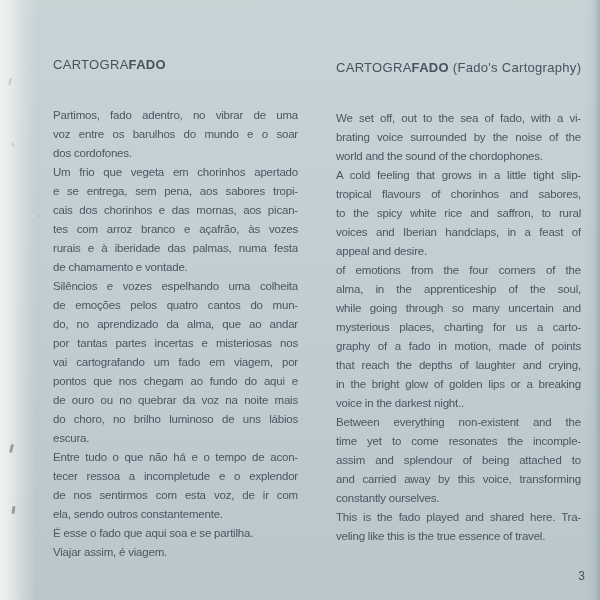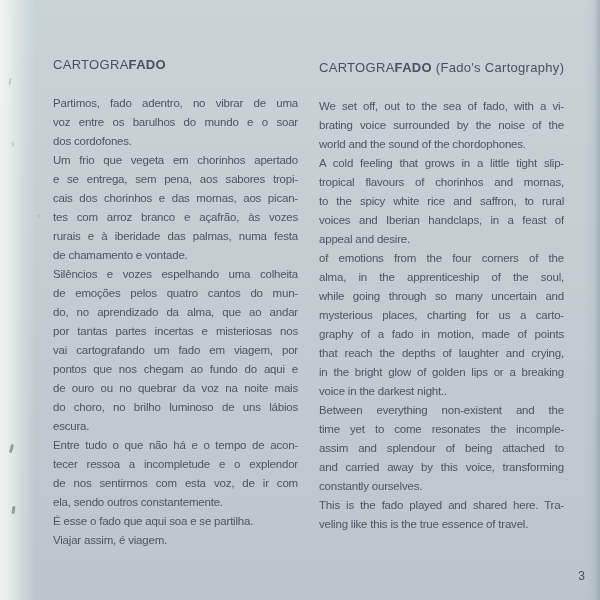--- a/index.html
+++ b/index.html
@@ -11,26 +11,26 @@
     background-color: #c3cfd3;
     background-image:
       linear-gradient(270deg, rgba(125,146,154,0.50) 0px, rgba(160,178,184,0.25) 6px, rgba(194,206,211,0) 16px),
       linear-gradient(90deg, rgba(241,244,242,0.95) 0px, rgba(236,240,238,0.85) 10px, rgba(229,234,232,0.55) 20px, rgba(196,208,212,0) 36px),
       linear-gradient(180deg, rgba(255,255,255,0.10) 0%, rgba(0,0,0,0) 35%, rgba(20,40,50,0.05) 100%);
     font-family: "Liberation Sans", sans-serif;
     color: #4a5662;
   }
   .col { position: absolute; width: 245px; }
   .col-left  { left: 53px;  top: 55px; }
-  .col-right { left: 319px; top: 58px; }
+  .col-right { left: 336px; top: 58px; }
   .title {
     font-size: 13px;
     line-height: 19px;
     letter-spacing: 0.3px;
-    margin-bottom: 20px;
+    margin-bottom: 32px;
     white-space: nowrap;
     color: #46525e;
   }
   .title .bold { font-weight: bold; }
   .body-text { width: 245px; }
   .line {
     font-size: 11.5px;
     line-height: 19px;
     height: 19px;
     letter-spacing: -0.2px;
@@ -104,21 +104,21 @@
 
   <div class="col col-right">
     <div class="title">
       <span>CARTOGRA</span><span class="bold">FADO</span><span> (Fado's Cartography)</span>
     </div>
     <div class="body-text">
         <div class="line">We set off, out to the sea of fado, with a vi-</div>
         <div class="line">brating voice surrounded by the noise of the</div>
         <div class="line last">world and the sound of the chordophones.</div>
         <div class="line">A cold feeling that grows in a little tight slip-</div>
-        <div class="line">tropical flavours of chorinhos and mornas,</div>
+        <div class="line">tropical flavours of chorinhos and sabores,</div>
         <div class="line">to the spicy white rice and saffron, to rural</div>
         <div class="line">voices and Iberian handclaps, in a feast of</div>
         <div class="line last">appeal and desire.</div>
         <div class="line">of emotions from the four corners of the</div>
         <div class="line">alma, in the apprenticeship of the soul,</div>
         <div class="line">while going through so many uncertain and</div>
         <div class="line">mysterious places, charting for us a carto-</div>
         <div class="line">graphy of a fado in motion, made of points</div>
         <div class="line">that reach the depths of laughter and crying,</div>
         <div class="line">in the bright glow of golden lips or a breaking</div>

